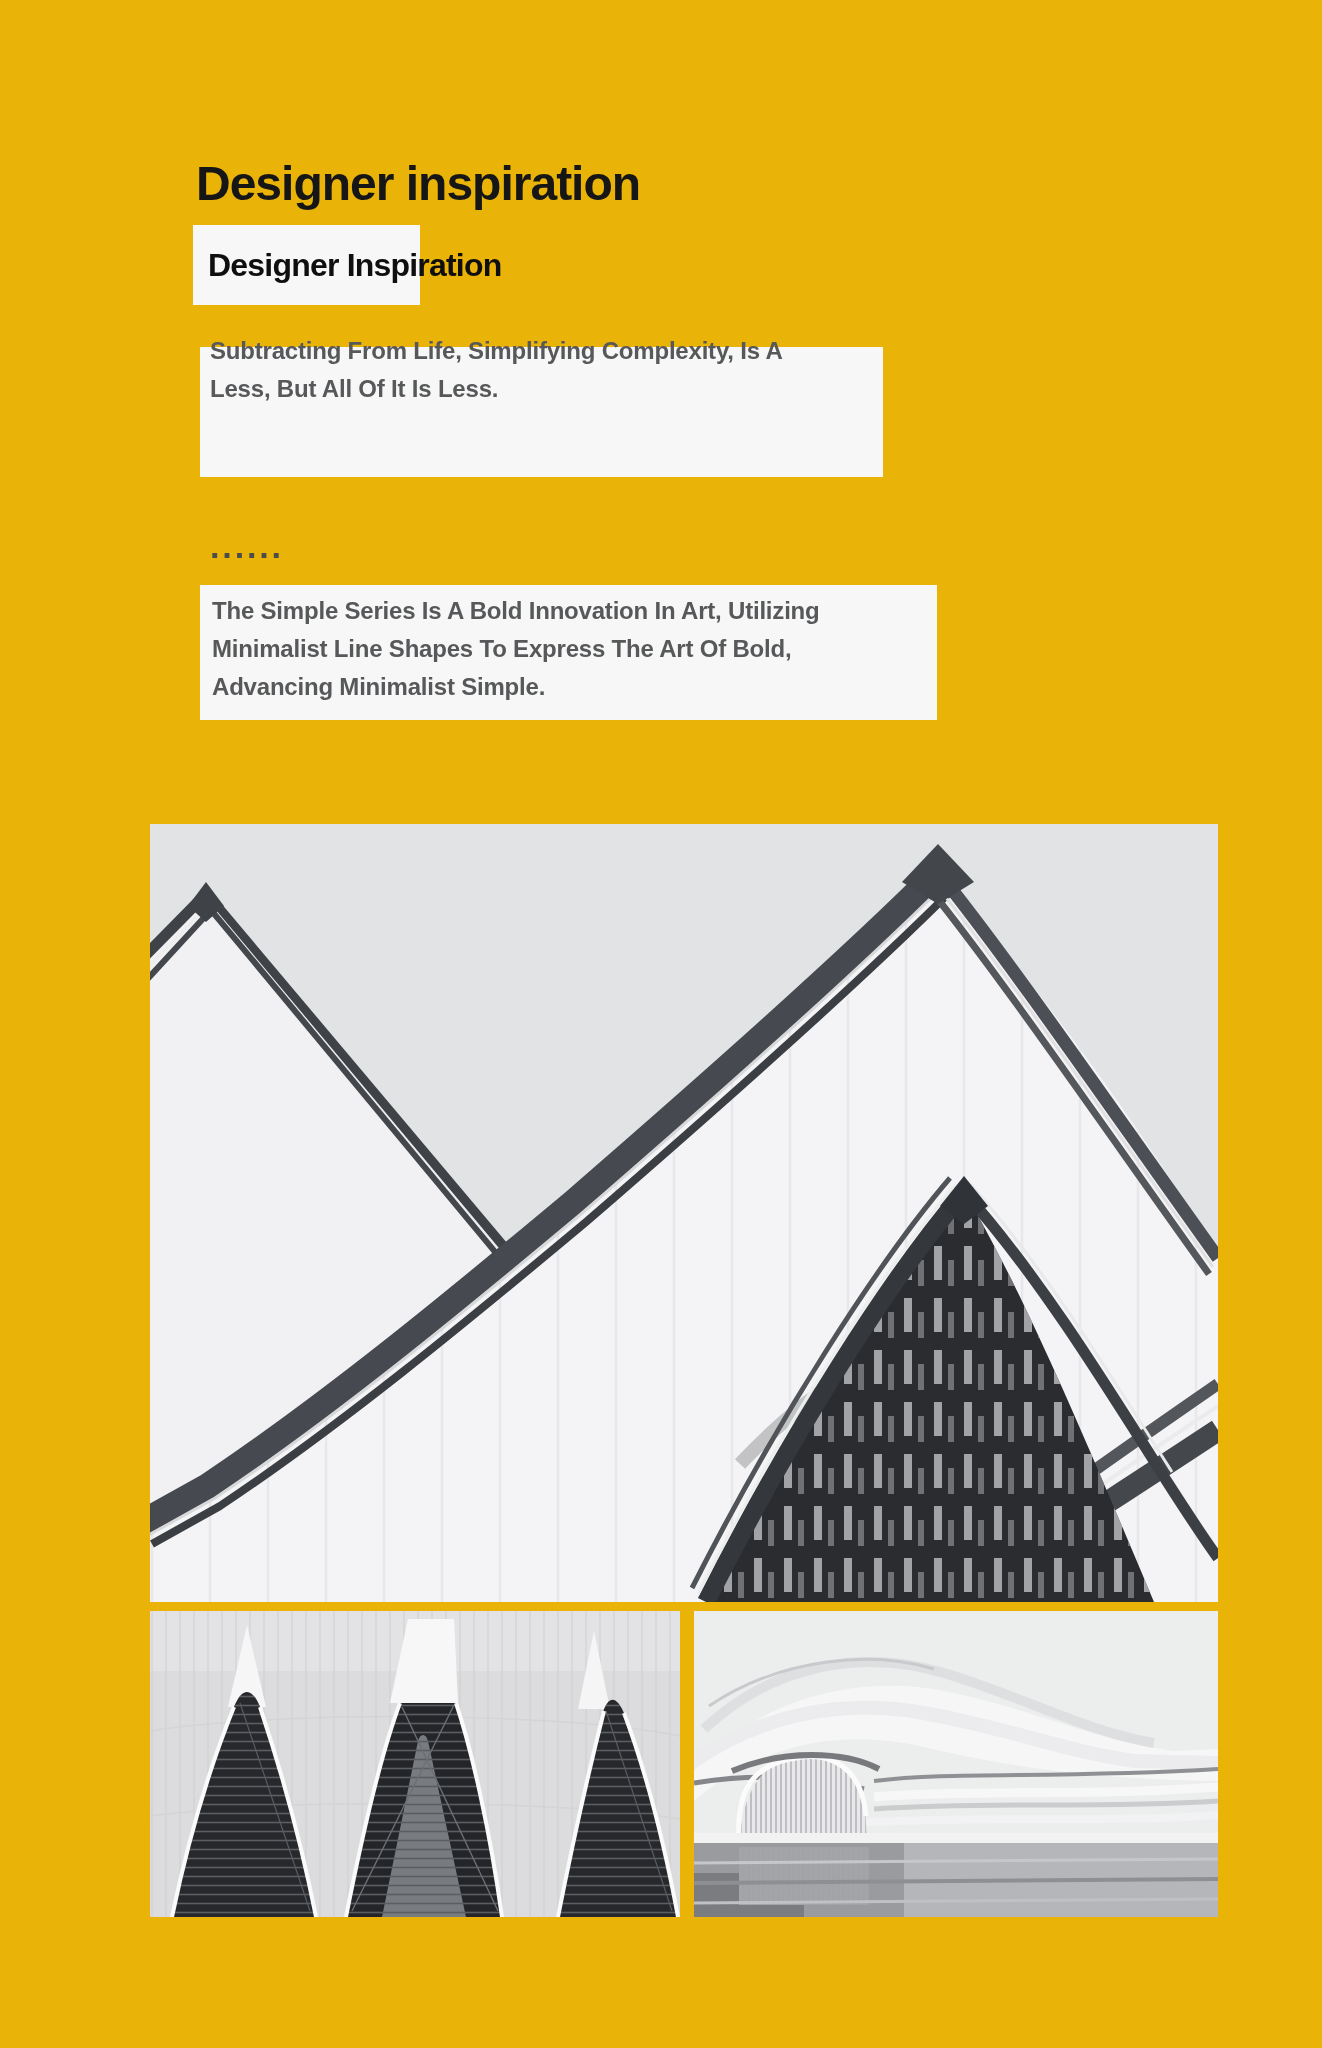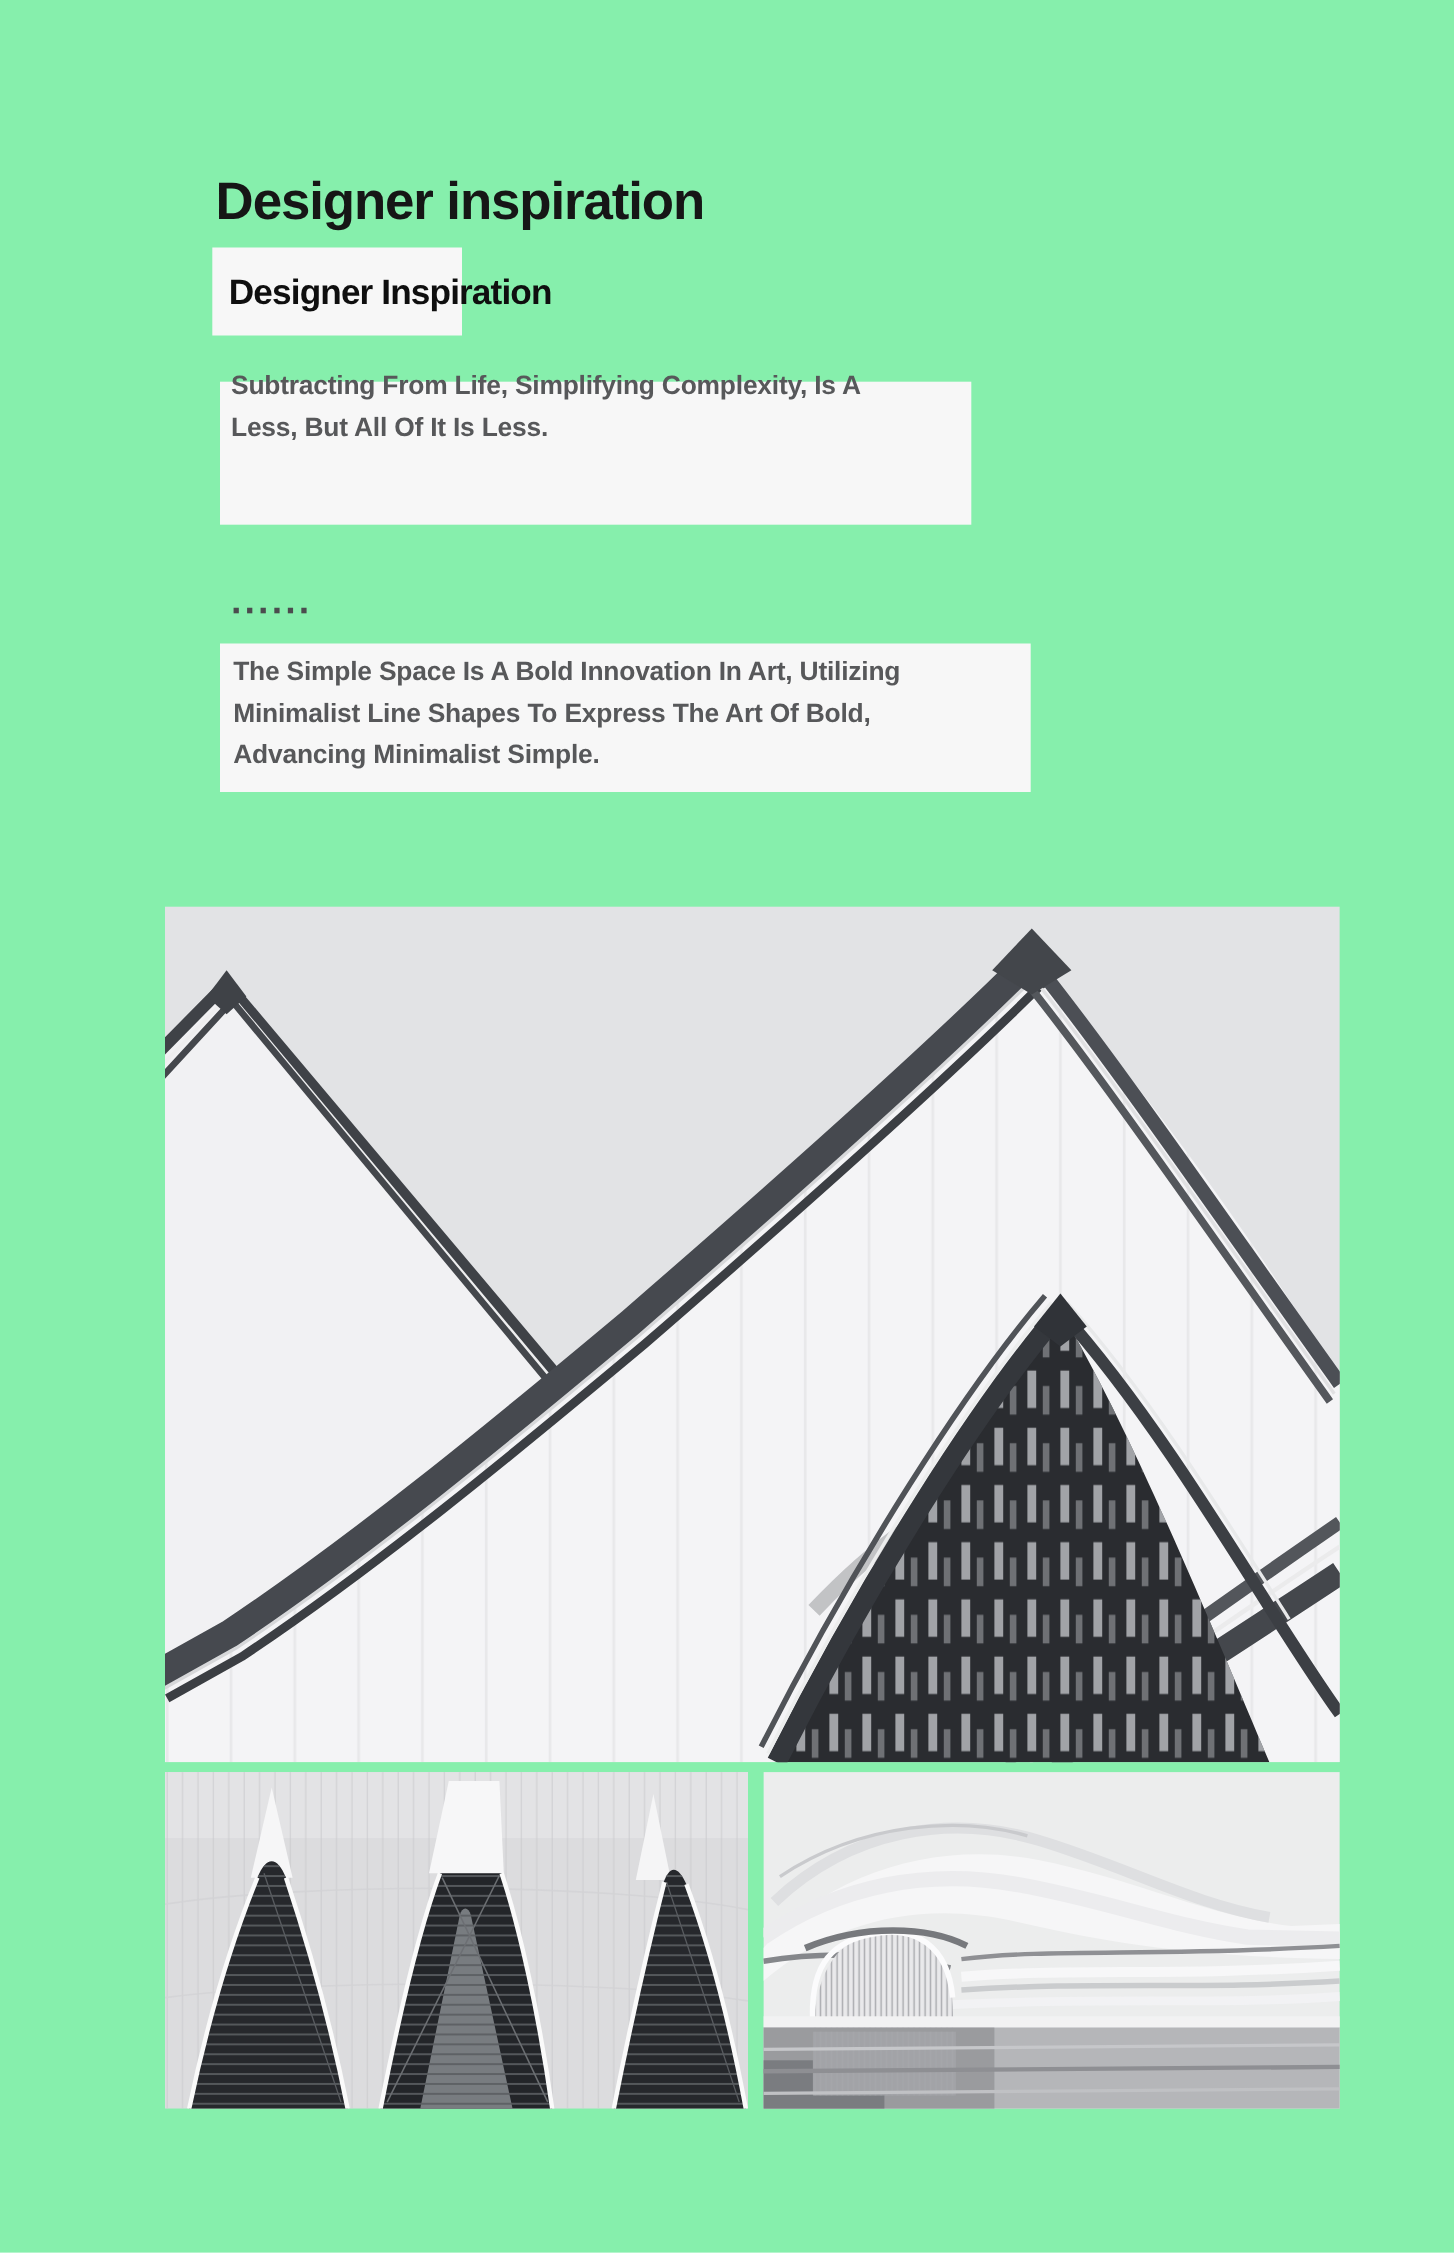--- a/index.html
+++ b/index.html
@@ -1,16 +1,16 @@
 <!DOCTYPE html>
 <html><head>
 <meta charset="utf-8">
 <style>
   html,body{margin:0;padding:0;background:#ffffff;}
-  #page{position:relative;width:1322px;height:2048px;background:#86efac;overflow:hidden;
+  #page{position:relative;width:1322px;height:2048px;background:#eab308;overflow:hidden;
         font-family:"Liberation Sans",sans-serif;}
   .abs{position:absolute;}
   .title{left:196px;top:156px;font-size:48px;font-weight:bold;color:#161616;
          letter-spacing:-1px;white-space:nowrap;}
   .hl-box{background:#f7f7f7;}
   .subtitle-box{left:193px;top:225px;width:227px;height:80px;}
   .subtitle{left:208px;top:247px;font-size:32px;font-weight:bold;color:#0f0f0f;
             letter-spacing:-0.8px;white-space:nowrap;}
   .p1-box{left:200px;top:347px;width:683px;height:130px;}
   .p2-box{left:200px;top:585px;width:737px;height:135px;}
@@ -38,21 +38,21 @@
   <div class="abs hl-box p1-box"></div>
   <div class="abs para p1">
     <div>Subtracting From Life, Simplifying Complexity, Is A</div>
     <div>Less, But All Of It Is Less.</div>
   </div>
 
   <div class="abs ellipsis">······</div>
 
   <div class="abs hl-box p2-box"></div>
   <div class="abs para p2">
-    <div>The Simple Space Is A Bold Innovation In Art, Utilizing</div>
+    <div>The Simple Series Is A Bold Innovation In Art, Utilizing</div>
     <div>Minimalist Line Shapes To Express The Art Of Bold,</div>
     <div>Advancing Minimalist Simple.</div>
   </div>
 
   <svg class="abs photo hero" width="1068" height="778" viewBox="0 0 1068 778">
     <defs>
       <clipPath id="heroClip">
           <rect x="0" y="0" width="1068" height="778"></rect>
         </clipPath>
       <clipPath id="heroWallClip">

